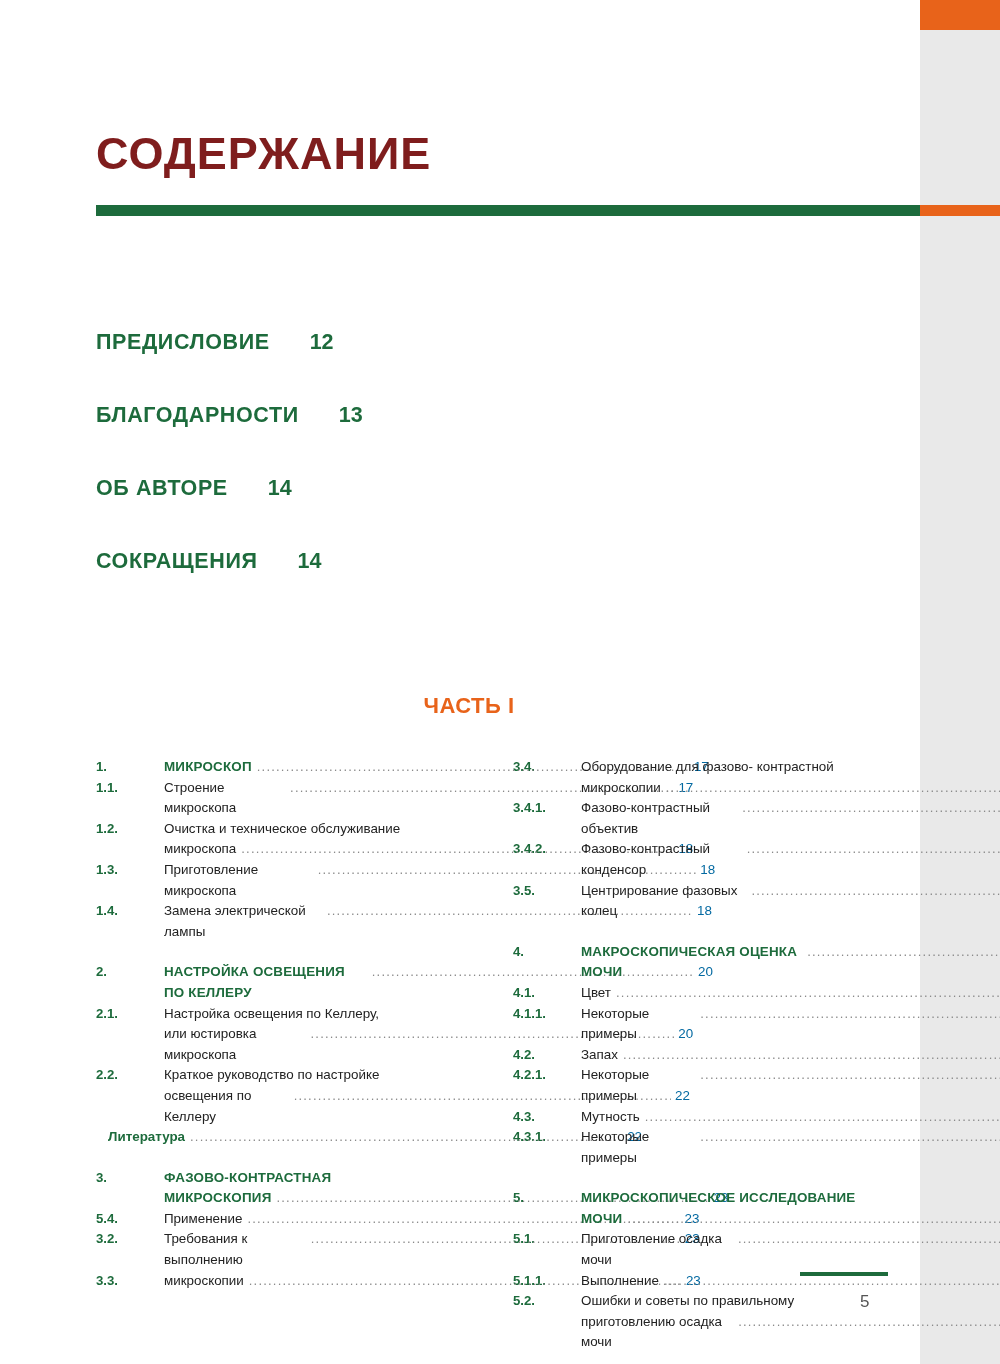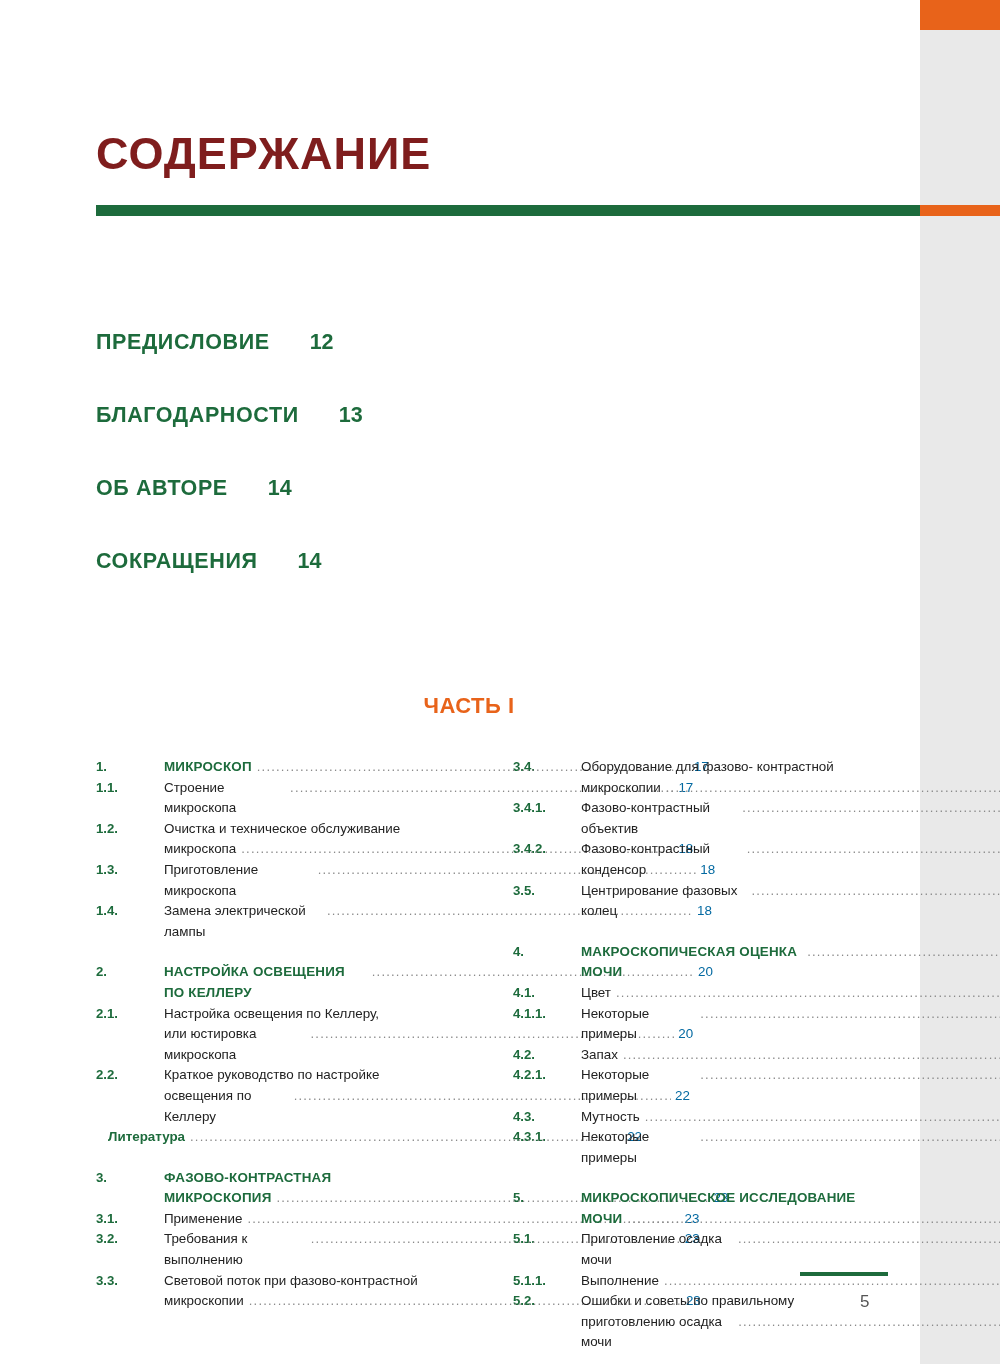--- a/index.html
+++ b/index.html
@@ -329,21 +329,21 @@
           <span class="body">
             <span class="line"><span class="txt">ФАЗОВО-КОНТРАСТНАЯ</span></span>
             <span class="line line-flex">
               <span class="txt">МИКРОСКОПИЯ</span>
               <span class="dots">..........................................................................................</span>
               <span class="pg">23</span>
             </span>
           </span>
         </div>
         <div class="entry">
-          <span class="num">3.1.</span>
+          <span class="num">5.4.</span>
           <span class="body">
             <span class="line line-flex">
               <span class="txt">Применение</span>
               <span class="dots">..........................................................................................</span>
               <span class="pg">23</span>
             </span>
           </span>
         </div>
         <div class="entry">
           <span class="num">3.2.</span>
@@ -351,21 +351,20 @@
             <span class="line line-flex">
               <span class="txt">Требования к выполнению</span>
               <span class="dots">..........................................................................................</span>
               <span class="pg">23</span>
             </span>
           </span>
         </div>
         <div class="entry">
           <span class="num">3.3.</span>
           <span class="body">
-            <span class="line"><span class="txt">Световой поток при фазово-контрастной</span></span>
             <span class="line line-flex">
               <span class="txt">микроскопии</span>
               <span class="dots">..........................................................................................</span>
               <span class="pg">23</span>
             </span>
           </span>
         </div>
       </div>
     <div class="col" id="col-right">
         <div class="entry">

